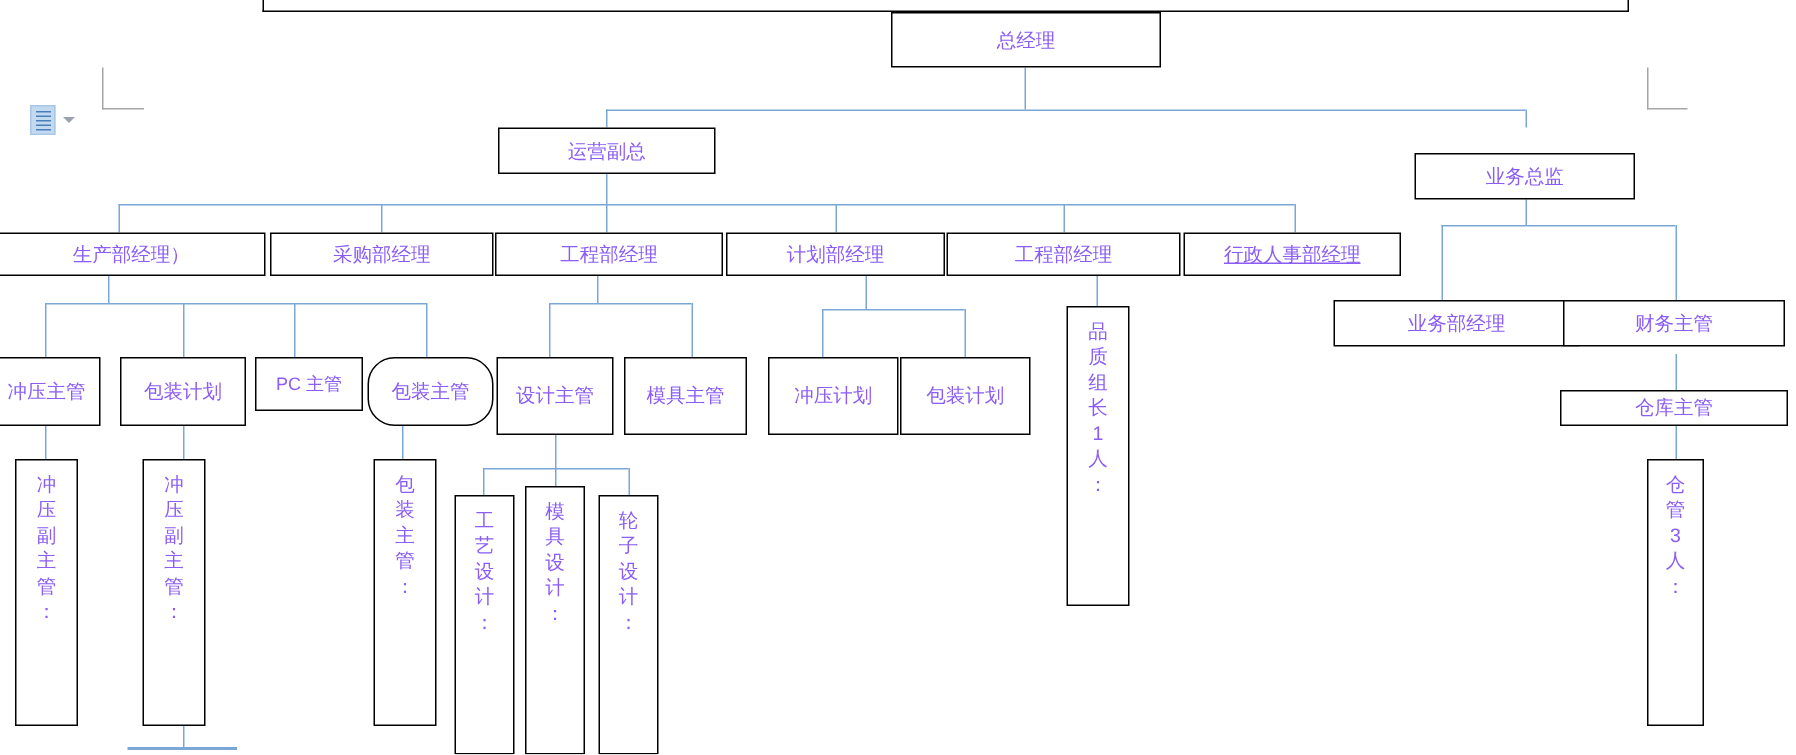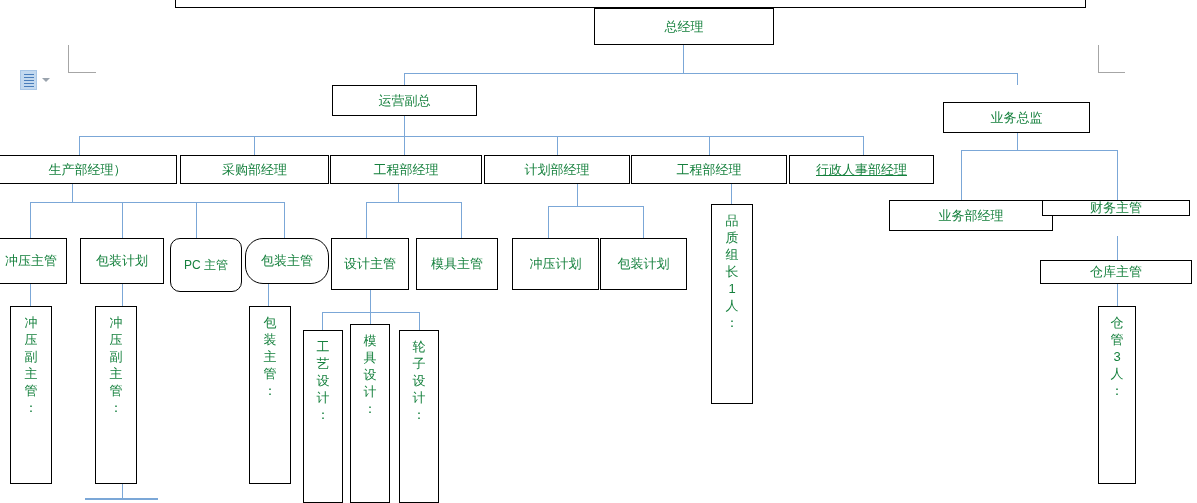--- a/index.html
+++ b/index.html
@@ -25,21 +25,21 @@
 
   
   .box {
     position: absolute;
     box-sizing: border-box;
     border: 1px solid #000000;
     background: #ffffff;
     display: flex;
     align-items: center;
     justify-content: center;
-    color: #15803d;
+    color: #8b5cf6;
     font-size: 13px;
     line-height: 1.2;
     text-align: center;
     white-space: nowrap;
   }
   .box.small { font-size: 12px; }
 
   
   .box.vert {
     display: block;
@@ -182,25 +182,25 @@
   <div class="box" style="left:943px; top:102px; width:147px; height:31px;">业务总监</div>
 
   <div class="box" style="left:-2px; top:155px; width:179px; height:29px;">生产部经理）</div>
   <div class="box" style="left:180px; top:155px; width:149px; height:29px;">采购部经理</div>
   <div class="box" style="left:330px; top:155px; width:152px; height:29px;">工程部经理</div>
   <div class="box" style="left:484px; top:155px; width:146px; height:29px;">计划部经理</div>
   <div class="box" style="left:631px; top:155px; width:156px; height:29px;">工程部经理</div>
   <div class="box" style="left:789px; top:155px; width:145px; height:29px;text-decoration:underline;">行政人事部经理</div>
 
   <div class="box" style="left:889px; top:200px; width:164px; height:31px;">业务部经理</div>
-  <div class="box" style="left:1042px; top:200px; width:148px; height:16px;">财务主管</div>
+  <div class="box" style="left:1042px; top:200px; width:148px; height:31px;">财务主管</div>
 
   <div class="box" style="left:-5px; top:238px; width:72px; height:46px;">冲压主管</div>
   <div class="box" style="left:80px; top:238px; width:84px; height:46px;">包装计划</div>
-  <div class="box small" style="left:170px; top:238px; width:72px; height:54px;border-radius:10px;">PC 主管</div>
+  <div class="box small" style="left:170px; top:238px; width:72px; height:36px;">PC 主管</div>
   <div class="box" style="left:245px; top:238px; width:84px; height:46px;border-radius:18px;">包装主管</div>
 
   <div class="box" style="left:331px; top:238px; width:78px; height:52px;">设计主管</div>
   <div class="box" style="left:416px; top:238px; width:82px; height:52px;">模具主管</div>
 
   <div class="box" style="left:512px; top:238px; width:87px; height:52px;">冲压计划</div>
   <div class="box" style="left:600px; top:238px; width:87px; height:52px;">包装计划</div>
 
   <div class="box vert" style="left:711px; top:204px; width:42px; height:200px;">
     <span class="vstack">

